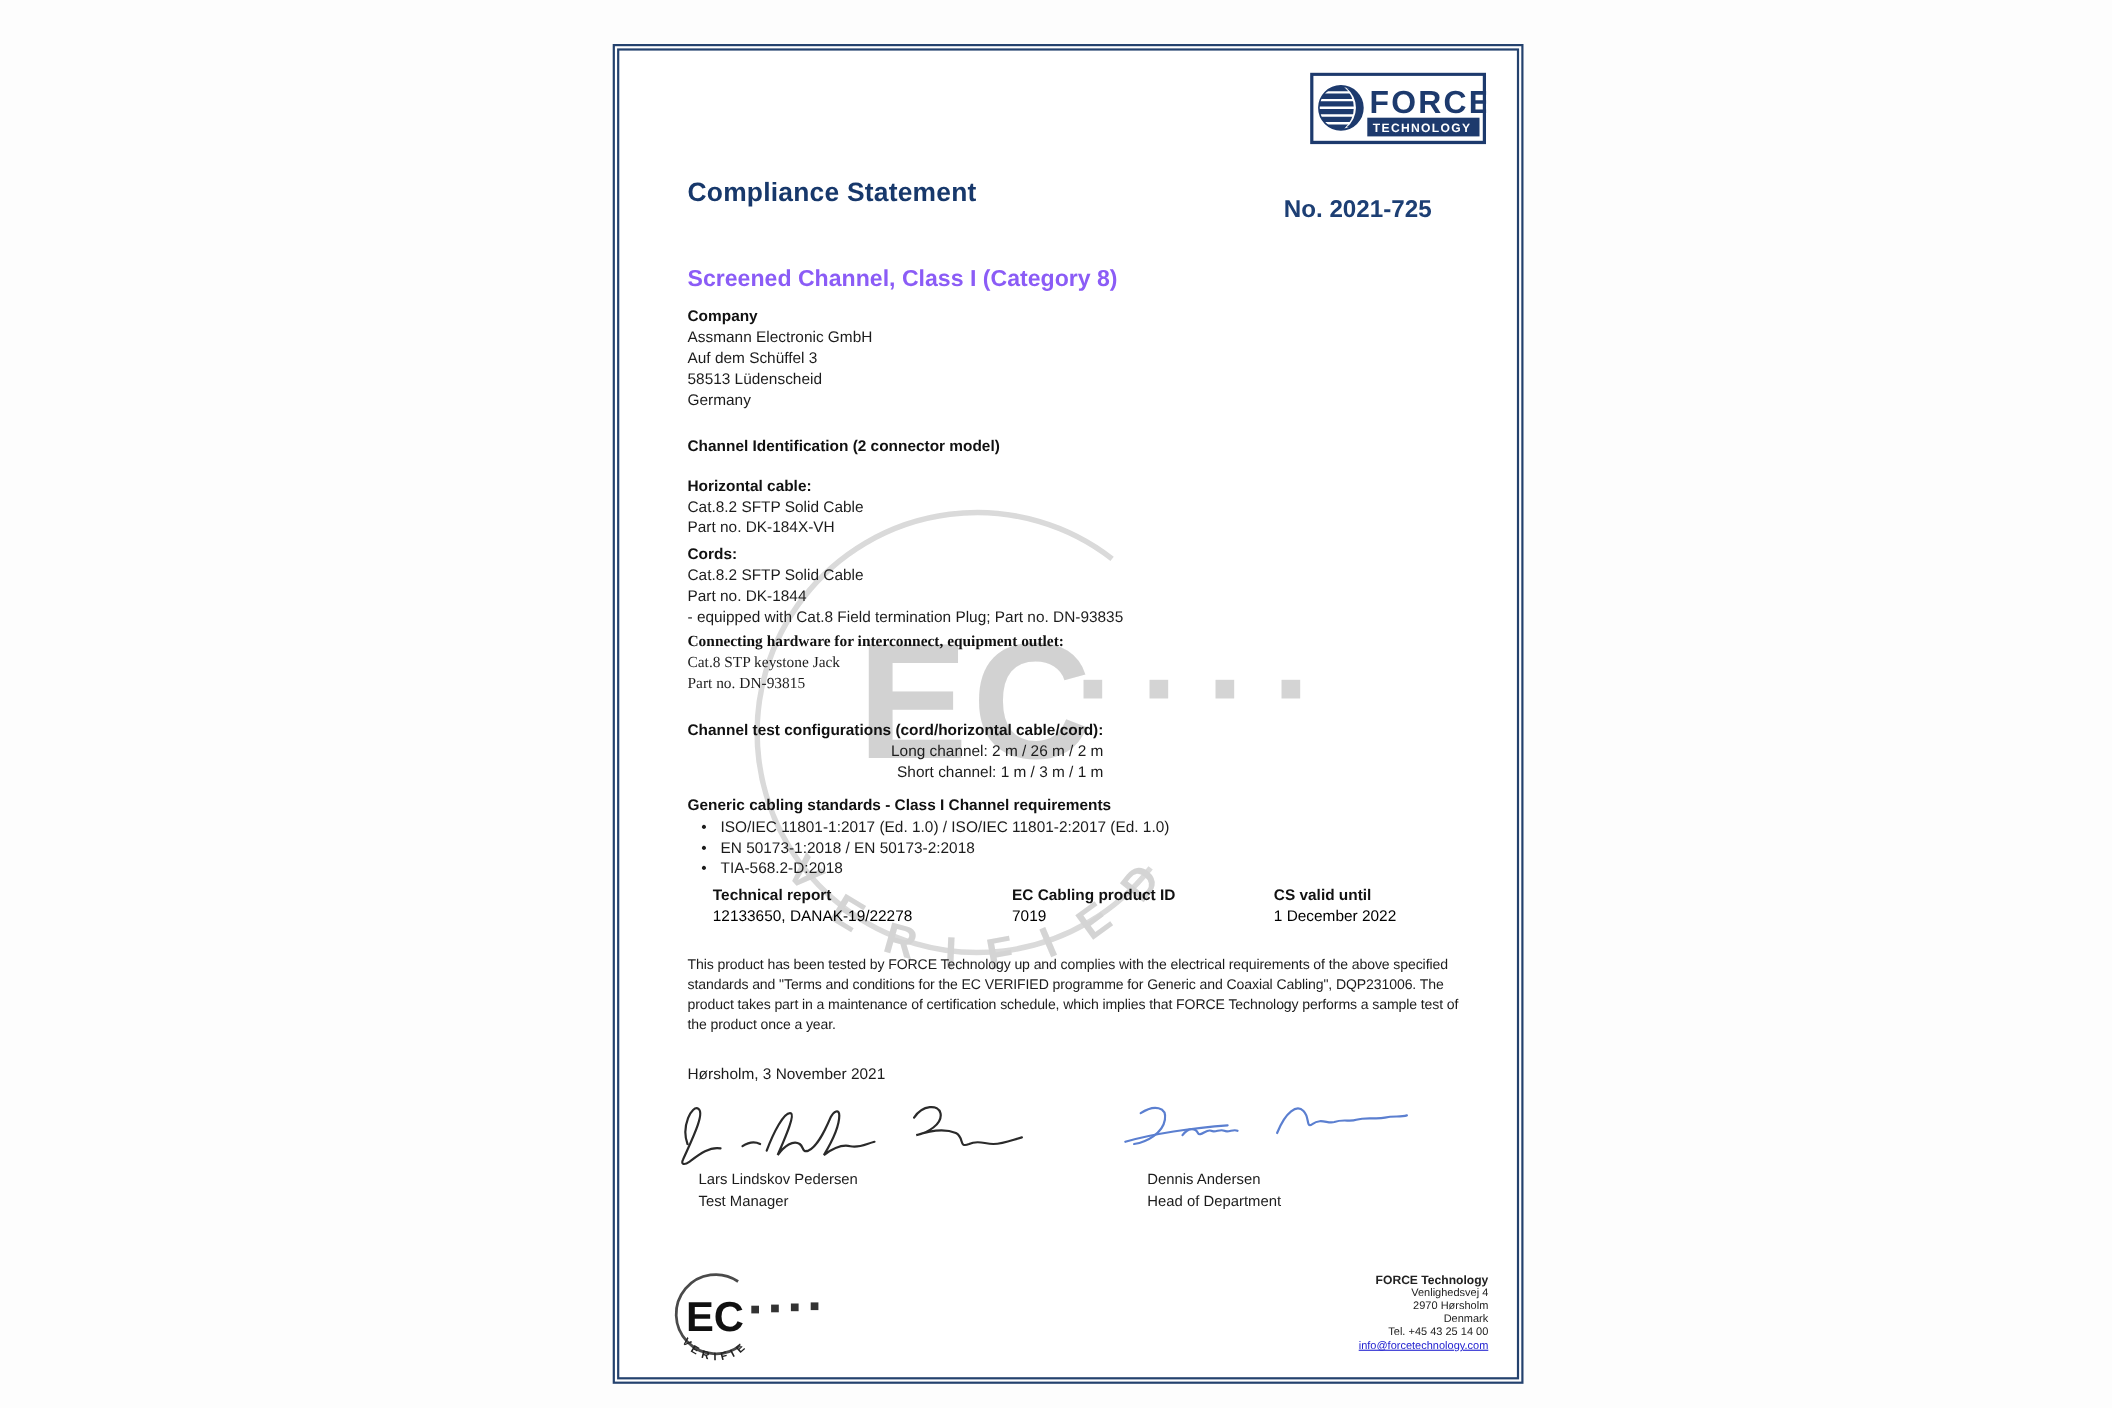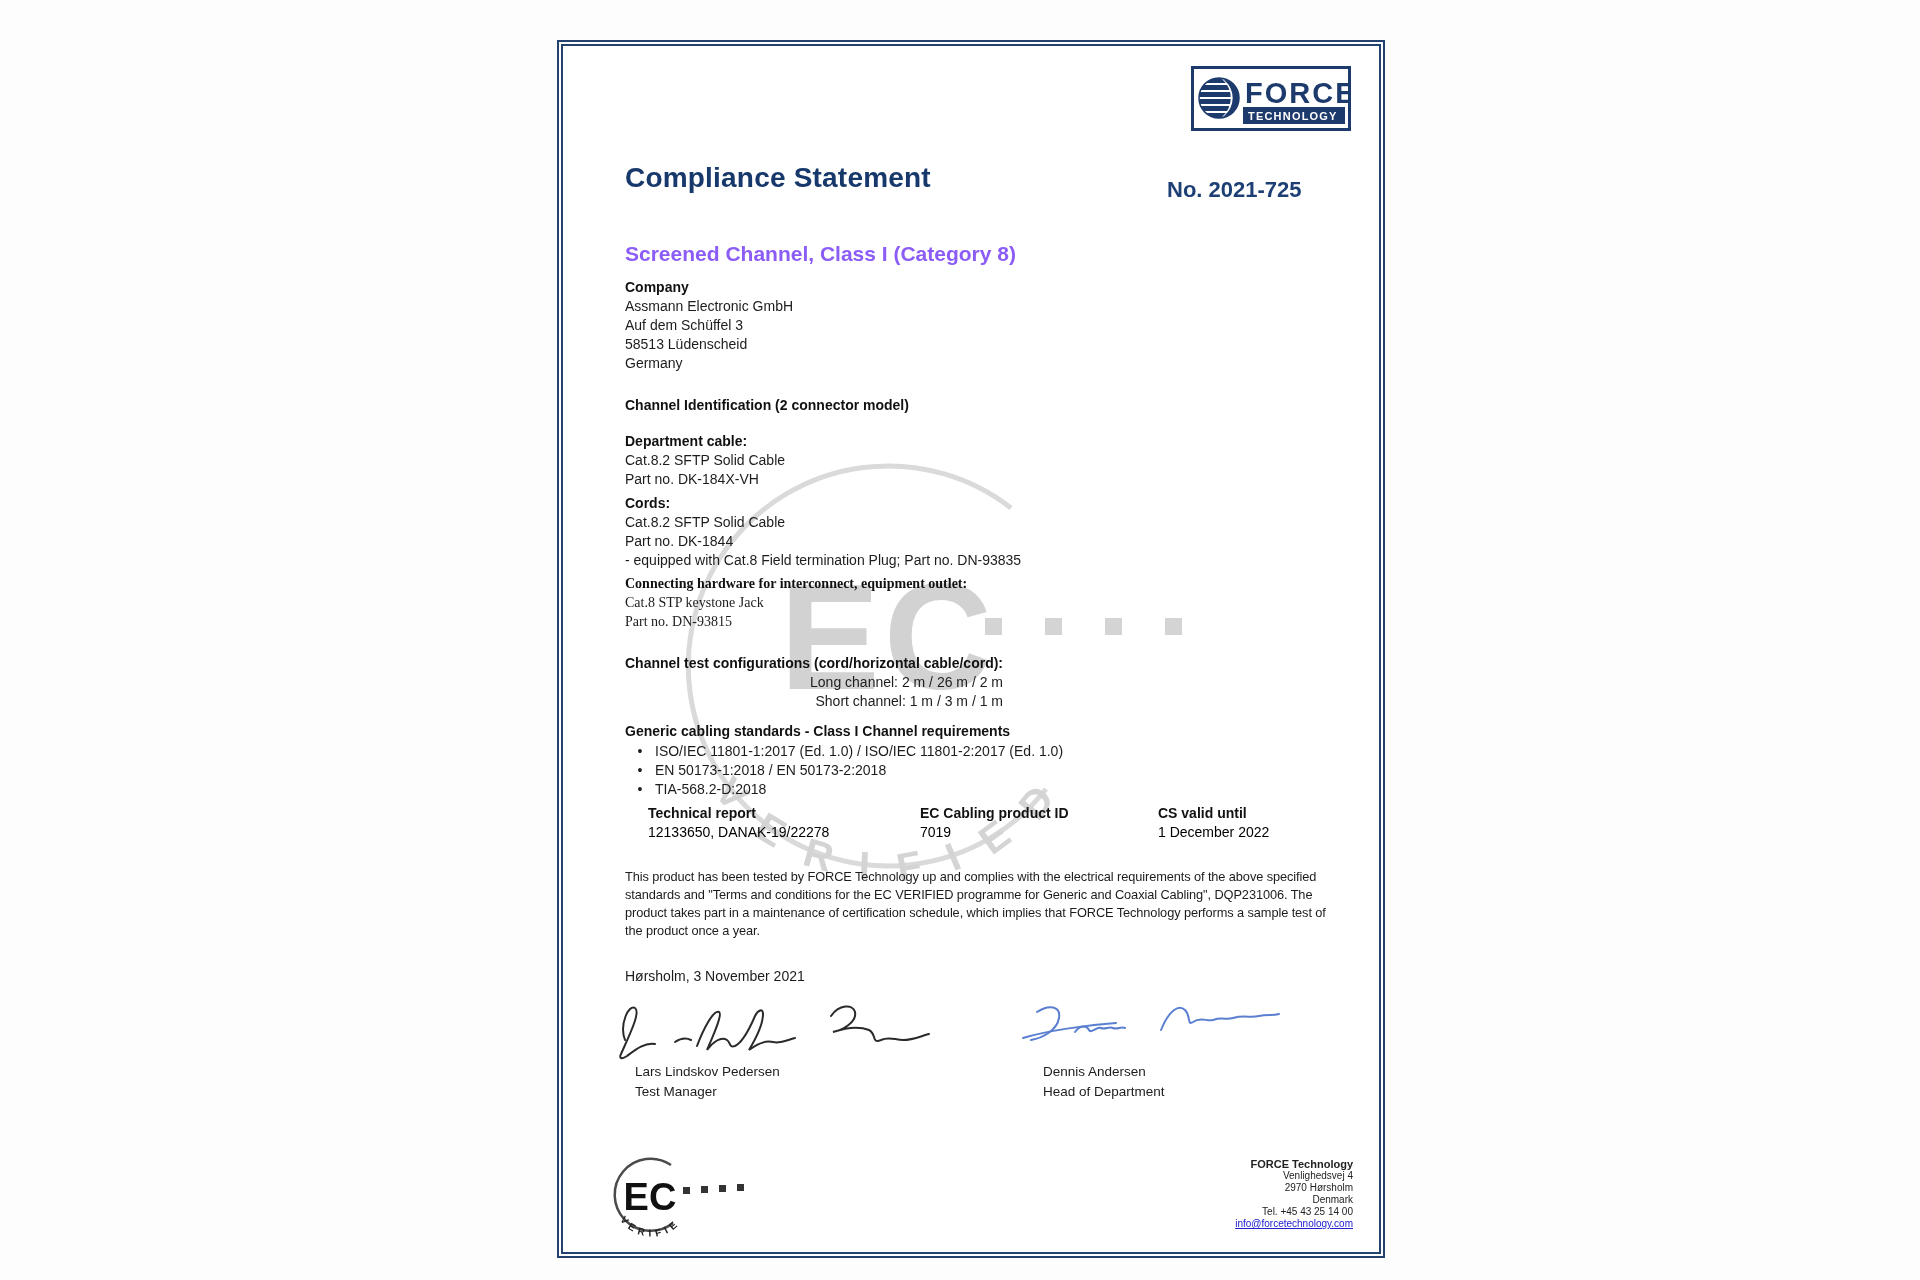--- a/index.html
+++ b/index.html
@@ -7,21 +7,21 @@
   .canvas { position:relative; width:1920px; height:1280px; background:#fdfdfd; overflow:hidden; }
   .page {
     position:absolute; left:557px; top:40px; width:828px; height:1218px;
     background:#ffffff; border:6px double #24426e;
   }
   .content { position:absolute; inset:0; z-index:2; }
   .watermark { position:absolute; left:75px; top:385px; z-index:1; opacity:.9; }
 
   
   .force-logo { position:absolute; left:628px; top:20px; }
-  .title { position:absolute; left:62px; top:116px; font-size:28px; font-weight:bold; color:#17386b; letter-spacing:.2px; }
+  .title { position:absolute; left:62px; top:116px; font-size:24px; font-weight:bold; color:#17386b; letter-spacing:.2px; }
   .cert-no { position:absolute; left:604px; top:131px; font-size:22px; font-weight:bold; color:#1d3f74; }
   .subtitle { position:absolute; left:62px; top:196px; font-size:21px; font-weight:bold; color:#8b5cf6; }
 
   
   .block { position:absolute; left:62px; font-size:14px; line-height:19px; color:#1c1c1c; }
   .block b, .lbl { font-weight:bold; color:#111; }
   .b-company { top:232px; }
   .b-chid    { top:350px; }
   .b-horiz   { top:386px; }
   .b-cords   { top:448px; }
@@ -115,21 +115,21 @@
         <div>Auf dem Schüffel 3</div>
         <div>58513 Lüdenscheid</div>
         <div>Germany</div>
       </div>
 
       <div class="block b-chid">
         <b>Channel Identification (2 connector model)</b>
       </div>
 
       <div class="block b-horiz">
-        <b>Department cable:</b>
+        <b>Horizontal cable:</b>
         <div>Cat.8.2 SFTP Solid Cable</div>
         <div>Part no. DK-184X-VH</div>
       </div>
 
       <div class="block b-cords">
         <b>Cords:</b>
         <div>Cat.8.2 SFTP Solid Cable</div>
         <div>Part no. DK-1844</div>
         <div>- equipped with Cat.8 Field termination Plug; Part no. DN-93835</div>
       </div>

